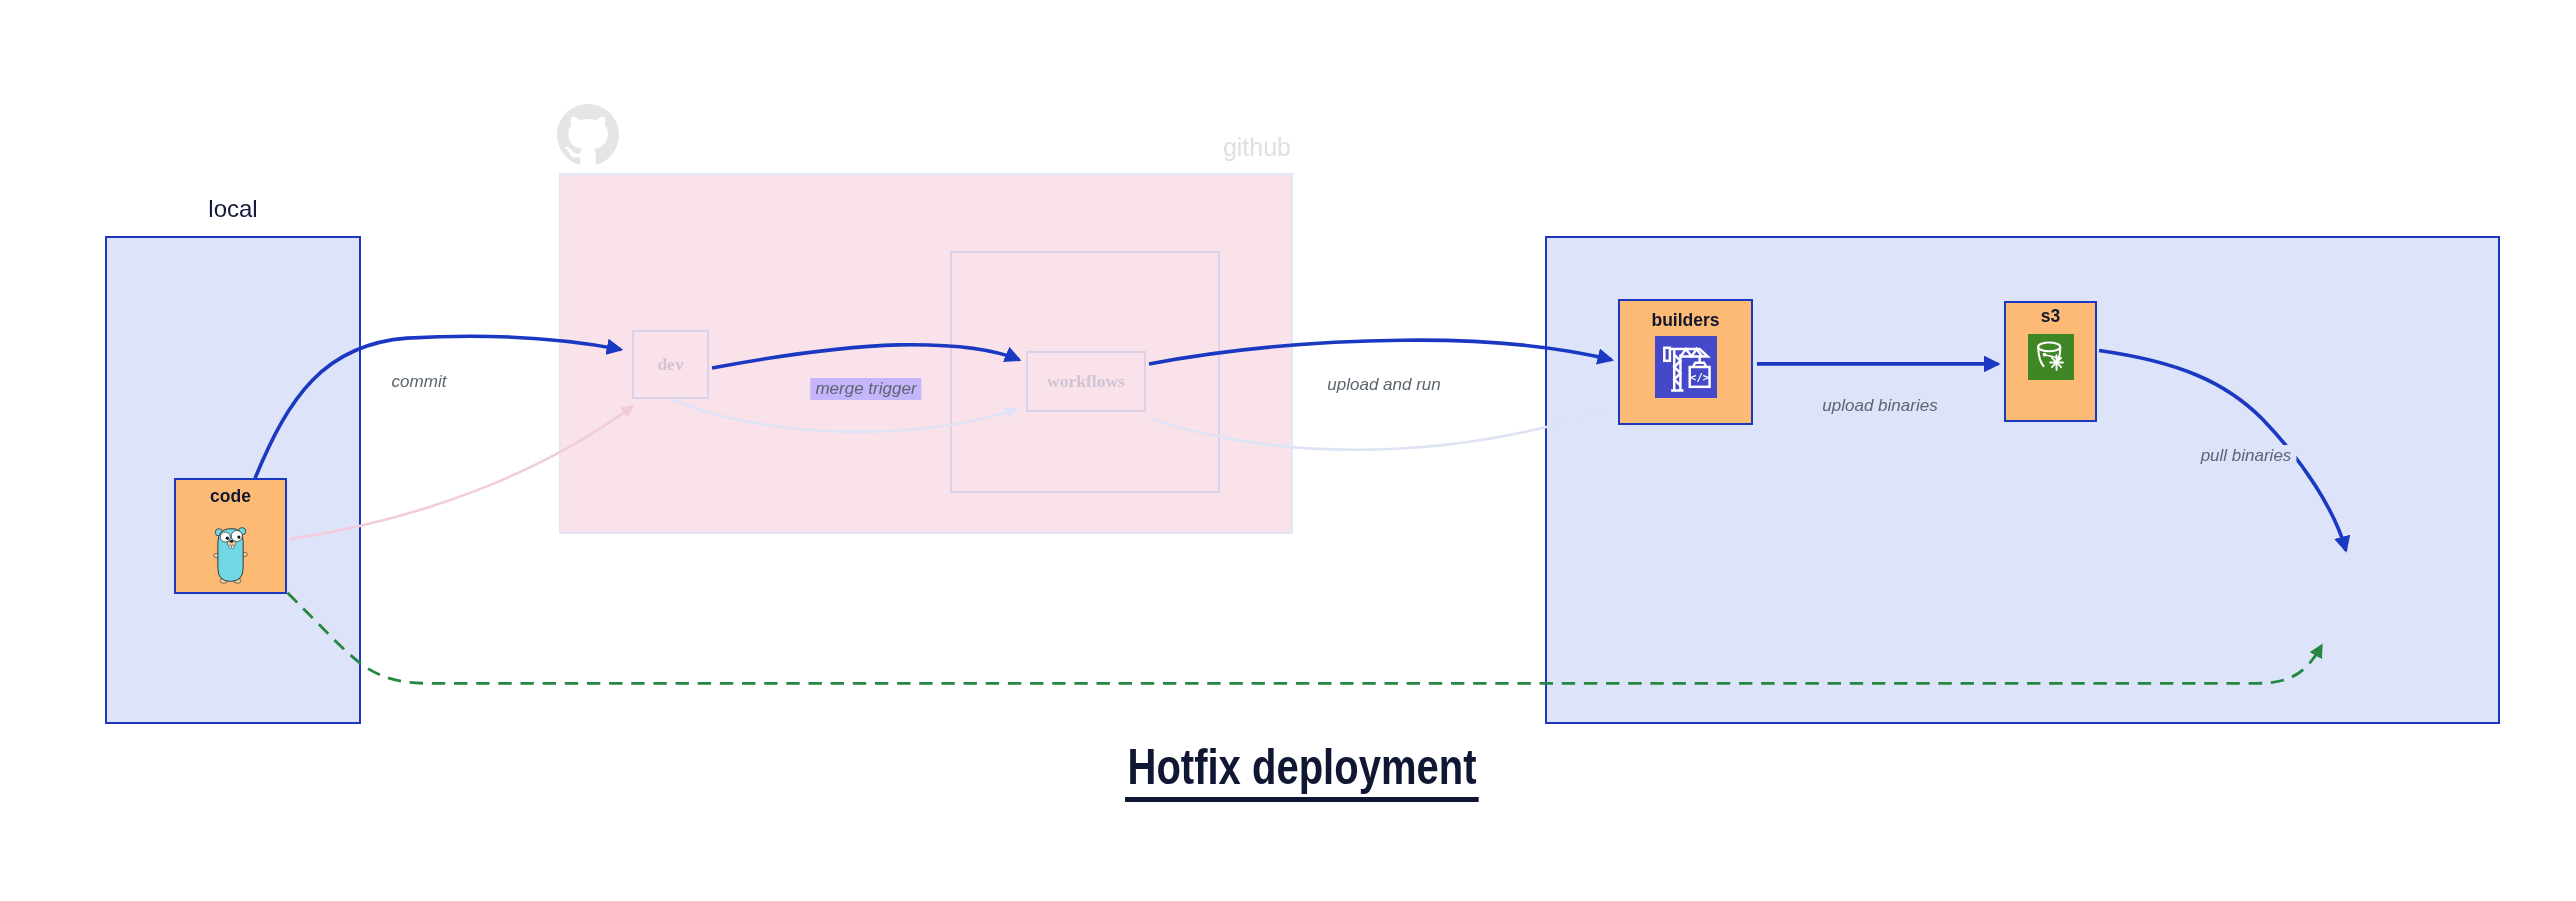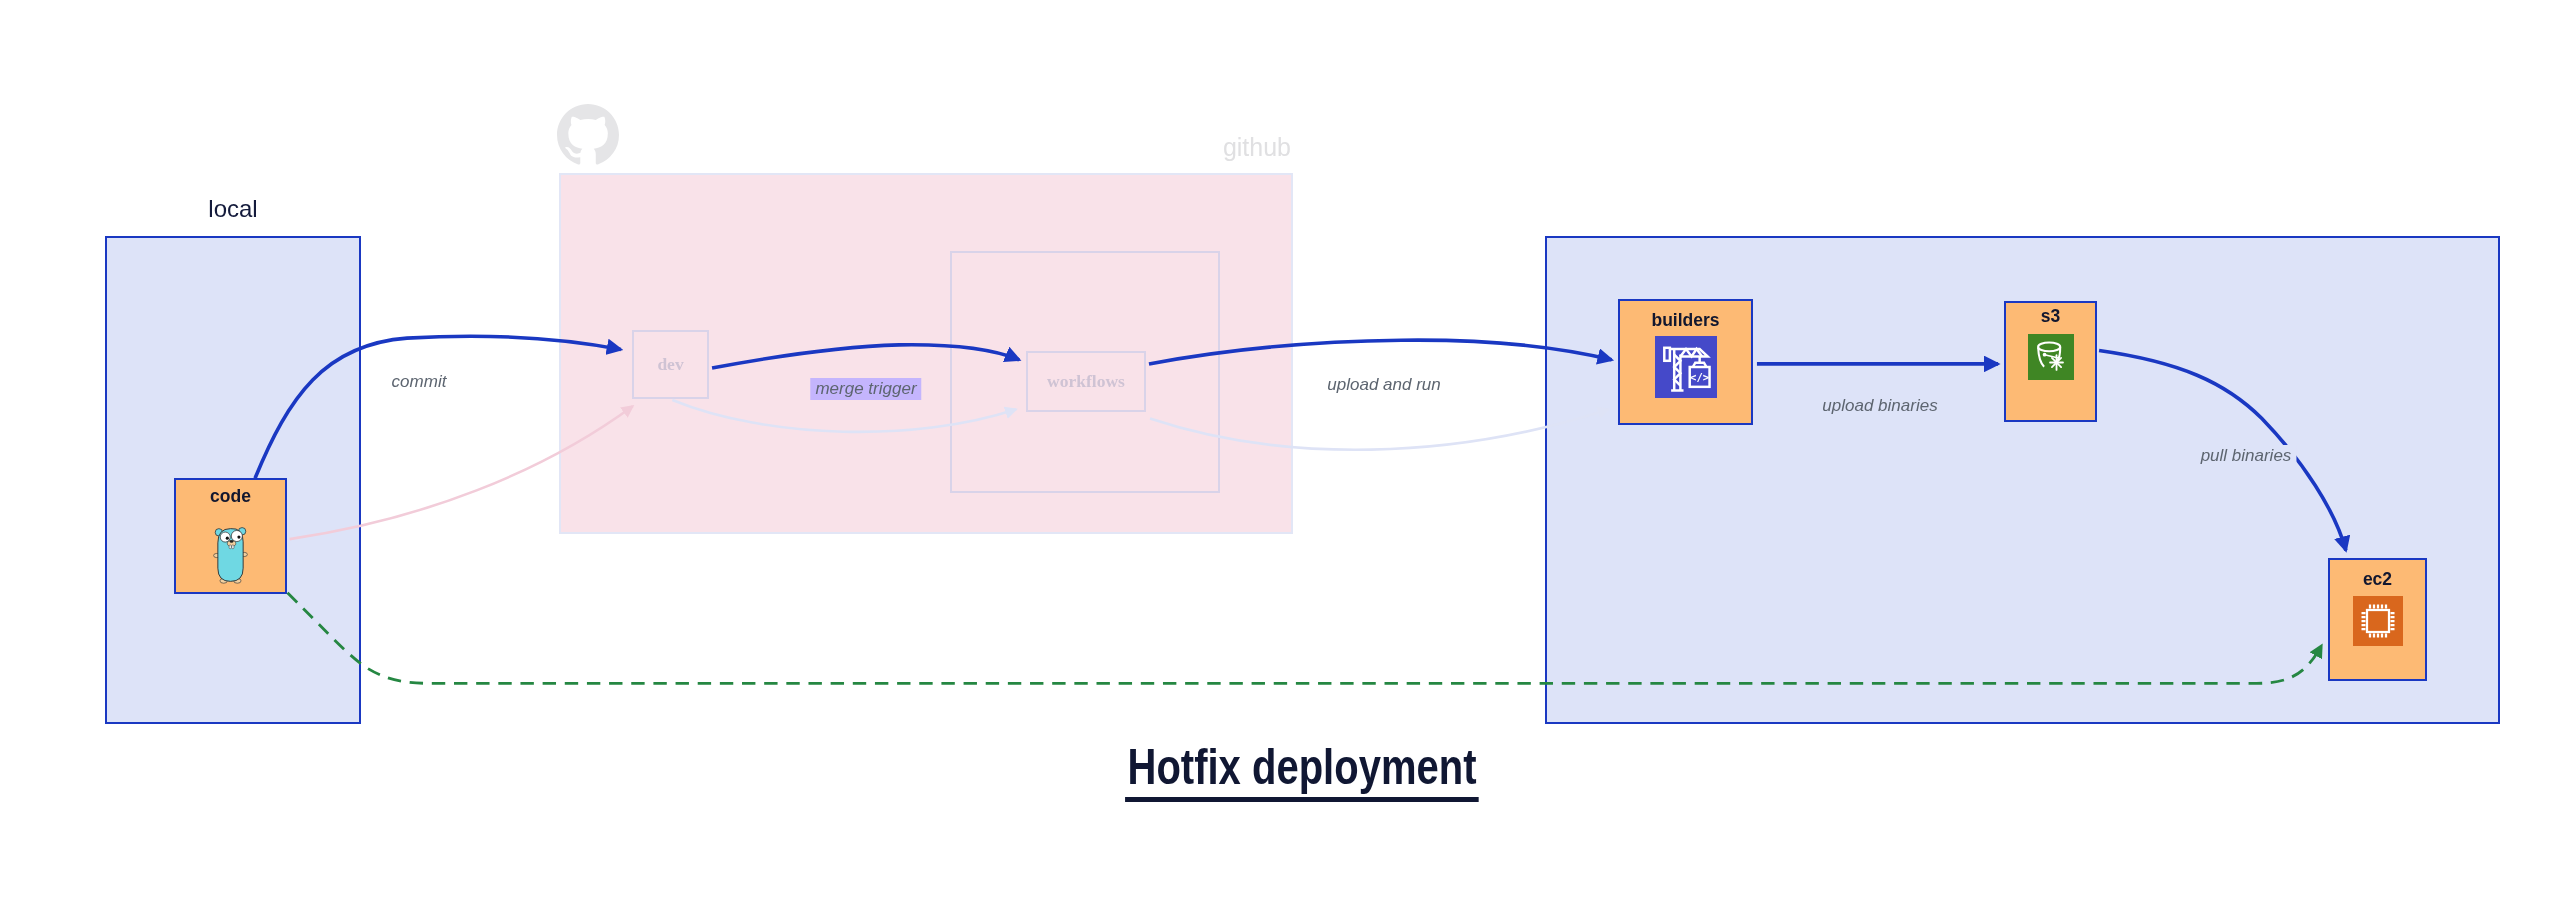--- a/index.html
+++ b/index.html
@@ -143,33 +143,20 @@
       <circle cx="36" cy="45" r="4" fill="#ffffff"></circle>
       <g stroke="#ffffff" stroke-width="4" stroke-linecap="round">
         <path d="M62 46 L62 78"></path>
         <path d="M48 62 L76 62"></path>
         <path d="M52 52 L72 72"></path>
         <path d="M72 52 L52 72"></path>
       </g>
     </svg>
   </div>
 
-  <div class="node node-live ec2-node">
-    <div class="node-label">ec2</div>
-    <svg class="icon" width="50" height="50" viewBox="0 0 100 100">
-      <rect width="100" height="100" fill="#d9671d"></rect>
-      <rect x="28" y="28" width="44" height="44" stroke="#ffffff" stroke-width="4.5" fill="none"></rect>
-      <g stroke="#ffffff" stroke-width="4.5">
-        <path d="M34 17 V25 M42 17 V25 M50 17 V25 M58 17 V25 M66 17 V25"></path>
-        <path d="M34 75 V83 M42 75 V83 M50 75 V83 M58 75 V83 M66 75 V83"></path>
-        <path d="M17 34 H25 M17 42 H25 M17 50 H25 M17 58 H25 M17 66 H25"></path>
-        <path d="M75 34 H83 M75 42 H83 M75 50 H83 M75 58 H83 M75 66 H83"></path>
-      </g>
-    </svg>
-  </div>
 
   <svg id="edges" viewBox="0 0 5054 1750" width="2604" height="902">
     <defs>
       <marker id="ah-blue" viewBox="0 0 10 10" refX="8.5" refY="5" markerWidth="4.6" markerHeight="4.6" orient="auto-start-reverse">
         <path d="M0 0 L10 5 L0 10 z" fill="#1a38c2"></path>
       </marker>
       <marker id="ah-pink" viewBox="0 0 10 10" refX="8.5" refY="5" markerWidth="5" markerHeight="5" orient="auto-start-reverse">
         <path d="M0 0 L10 5 L0 10 z" fill="#f2ccd9"></path>
       </marker>
       <marker id="ah-lav" viewBox="0 0 10 10" refX="8.5" refY="5" markerWidth="5" markerHeight="5" orient="auto-start-reverse">

